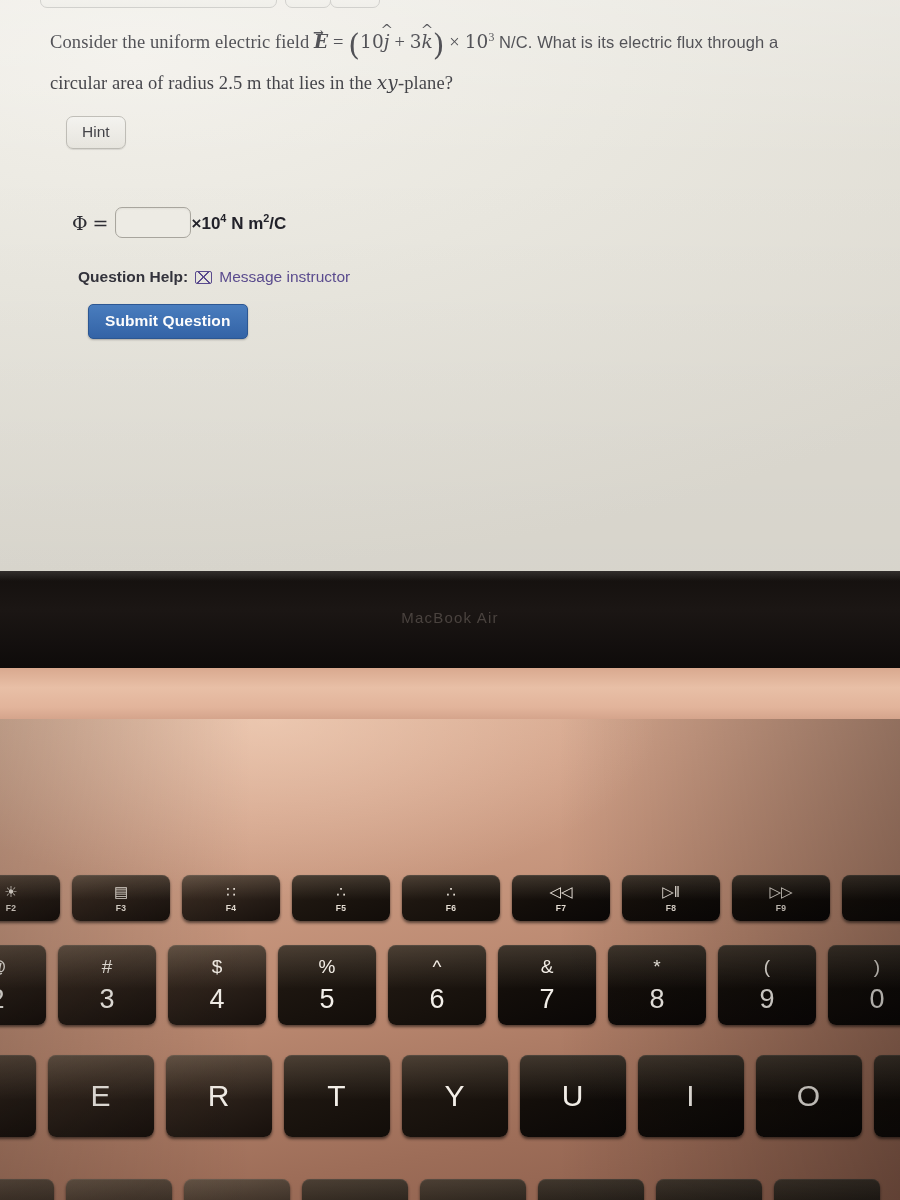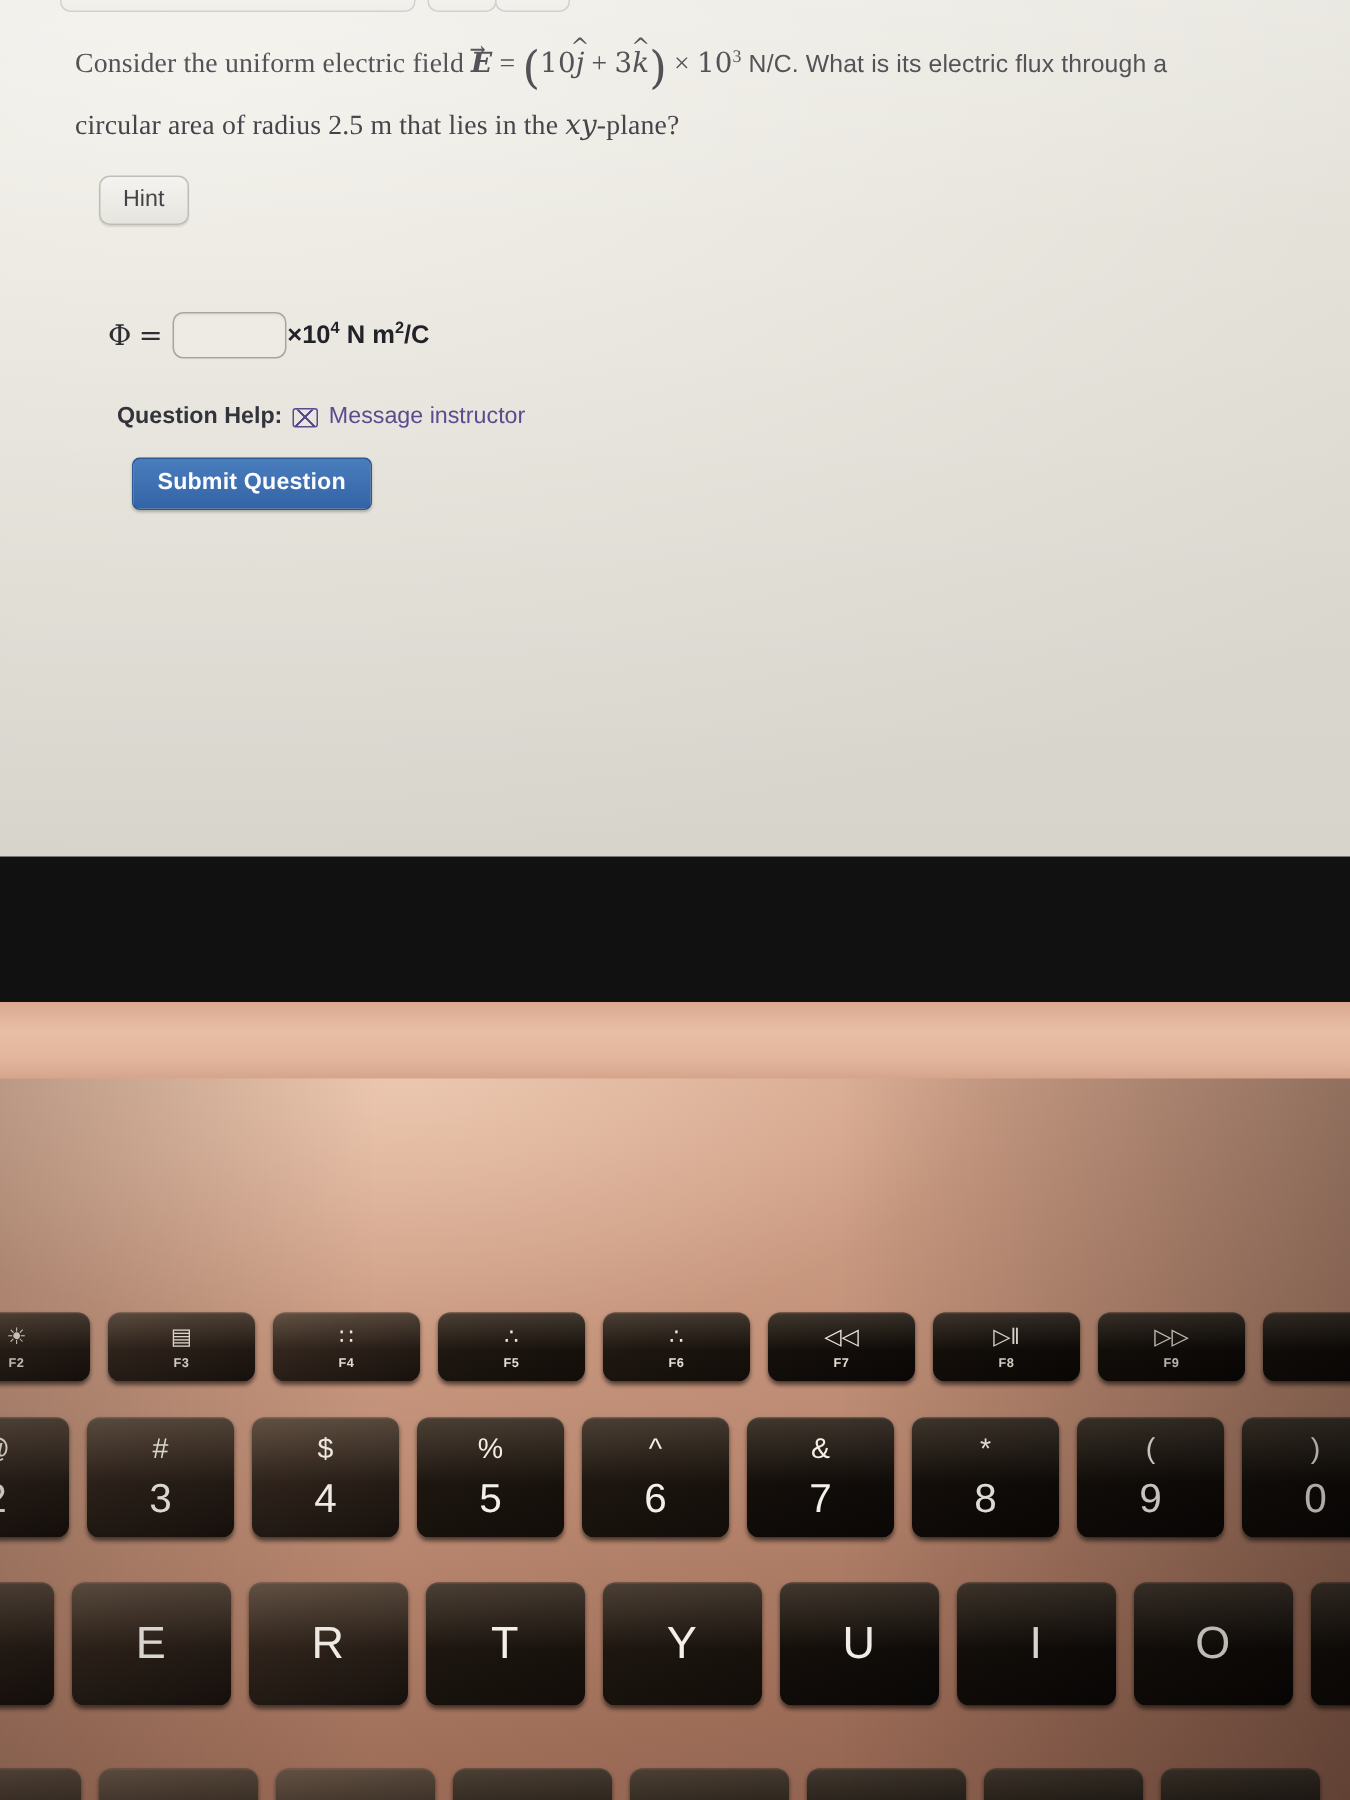--- a/index.html
+++ b/index.html
@@ -170,20 +170,24 @@
       <span class="lbl">Question Help:</span>
       <span class="env-icon"></span>
       <a href="#" class="msg-link">Message instructor</a>
     </div>
 
     <div class="submit-btn">Submit Question</div>
   </div>
 </div>
 
 <div id="laptop">
+  <div id="bezel">
+    <div class="glow"></div>
+    <div id="logo">MacBook Air</div>
+  </div>
   <div id="hinge"></div>
 
   <div id="deck">
 
     <div class="krow" id="fnrow">
         <div class="key">
           <span class="sheen"></span>
           <span class="fn-glyph">☀</span>
           <span class="fn-lbl">F2</span>
         </div>

